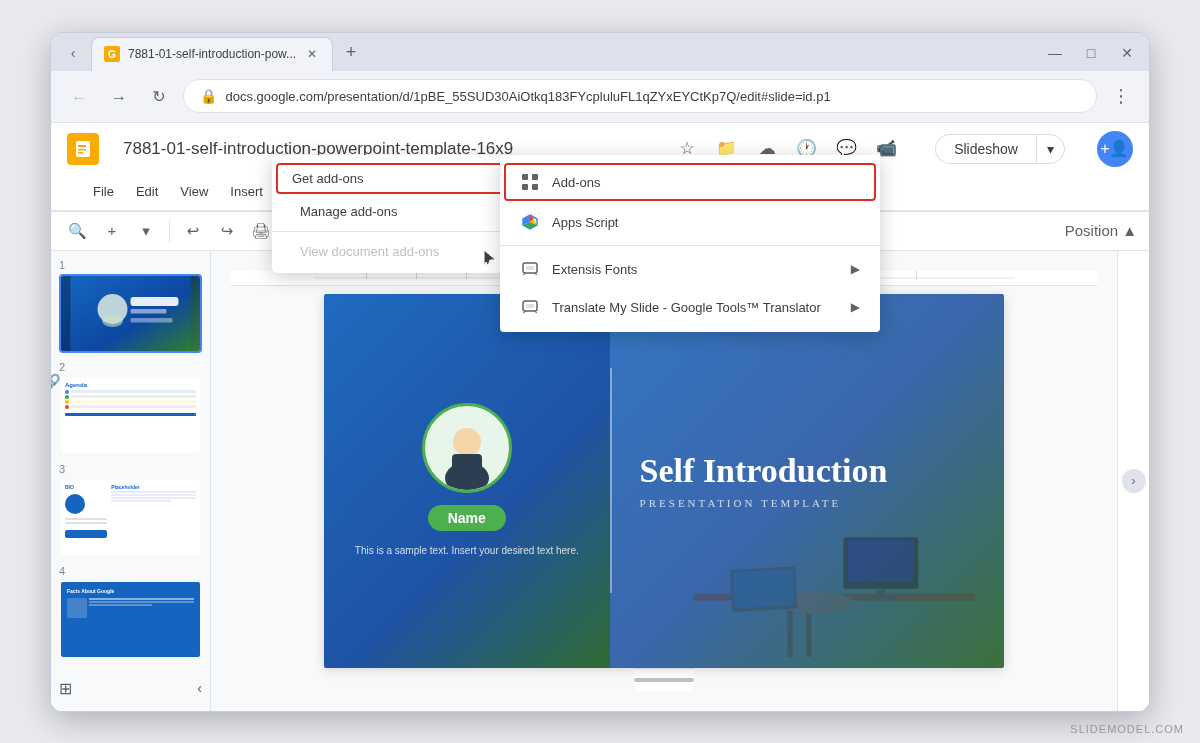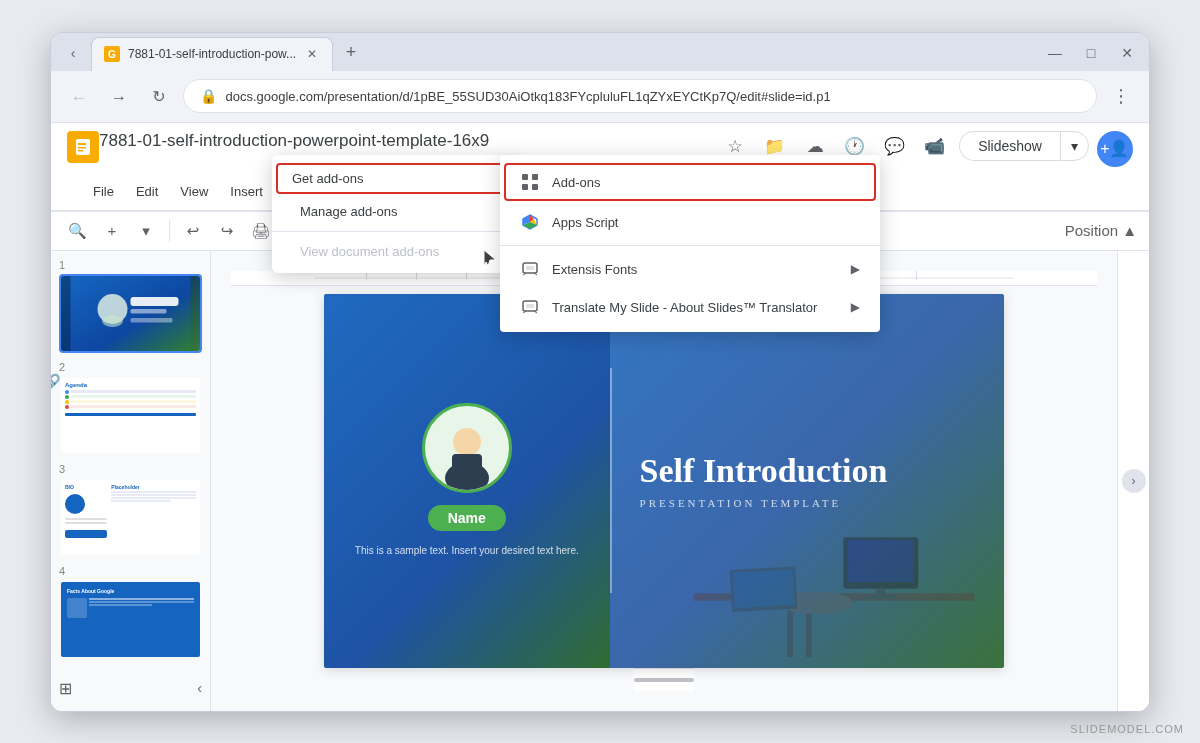--- a/index.html
+++ b/index.html
@@ -211,22 +211,22 @@
 
     
     .docs-header {
       background: #fff;
       padding: 8px 16px 0;
       border-bottom: 1px solid #e0e3ec;
     }
 
     .docs-title-row {
       display: flex;
-      align-items: flex-start;
-      gap: 0;
+      align-items: center;
+      gap: 24px;
       margin-bottom: 6px;
     }
 
     .docs-logo {
       width: 32px;
       height: 32px;
       background: #f9ab00;
       border-radius: 4px;
       display: flex;
       align-items: center;
@@ -919,21 +919,21 @@
 
         <div style="display:flex; align-items:center; gap:12px; padding:9px 20px; cursor:pointer;">
           <div style="width:20px; height:20px; display:flex; align-items:center; justify-content:center;">
             <svg width="16" height="16" viewBox="0 0 16 16">
               <rect x="1" y="2" width="14" height="10" rx="2" fill="none" stroke="#5f6368" stroke-width="1.5"></rect>
               <line x1="1" y1="14" x2="4" y2="12" stroke="#5f6368" stroke-width="1"></line>
               <line x1="12" y1="12" x2="15" y2="14" stroke="#5f6368" stroke-width="1"></line>
               <rect x="4" y="5" width="8" height="4" rx="1" fill="#e0e0e0"></rect>
             </svg>
           </div>
-          <span style="font-size:13px; color:#3c4043; flex:1;">Translate My Slide - About Slides™ Translator</span>
+          <span style="font-size:13px; color:#3c4043; flex:1;">Translate My Slide - Google Tools™ Translator</span>
           <span style="color:#5f6368; font-size:12px;">▶</span>
         </div>
       </div>
 
     </div>
   </div>
 
   <div class="watermark" style="position:absolute; bottom:8px; right:16px; font-size:11px; color:#999; letter-spacing:1px;">SLIDEMODEL.COM</div>
 </div>
 

